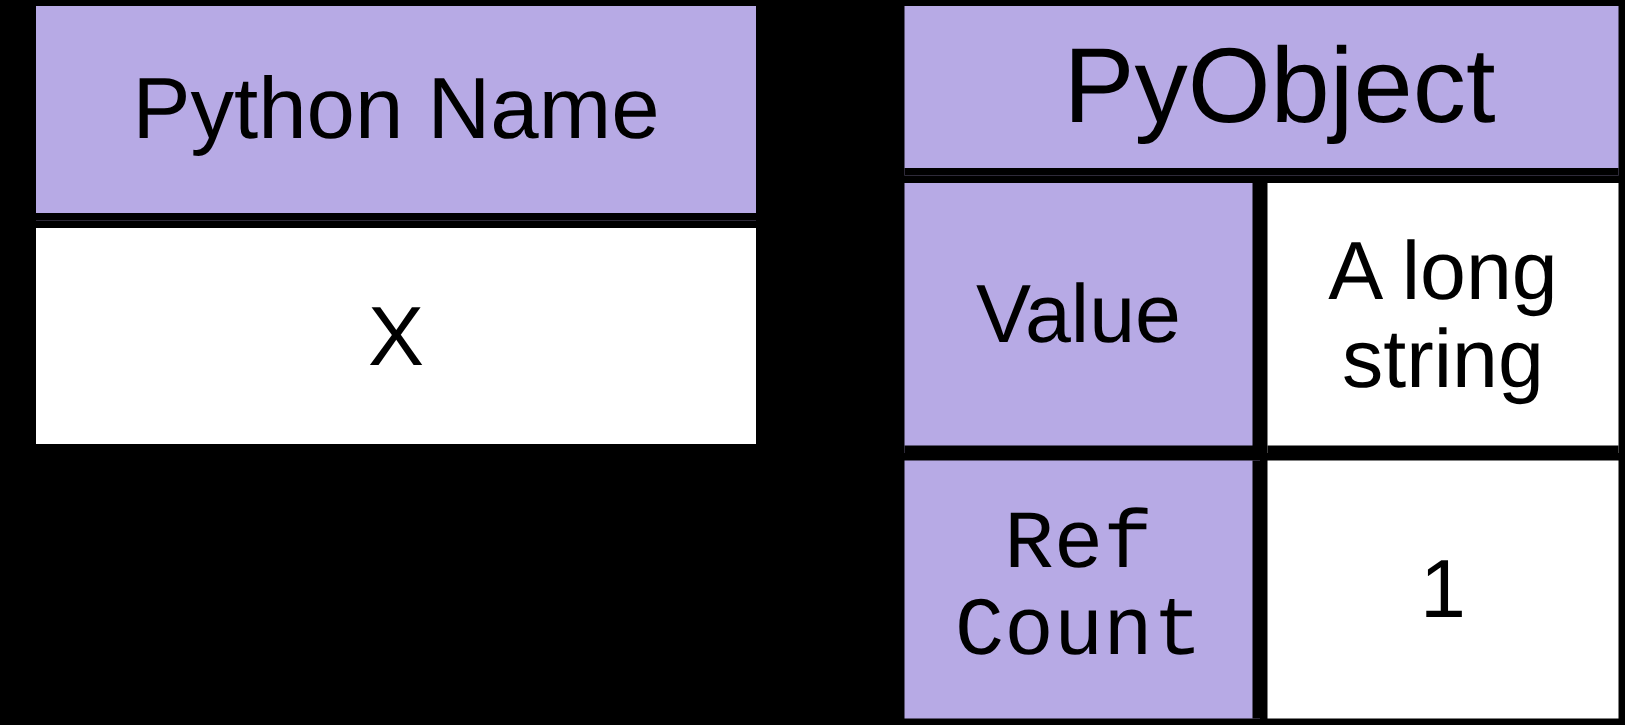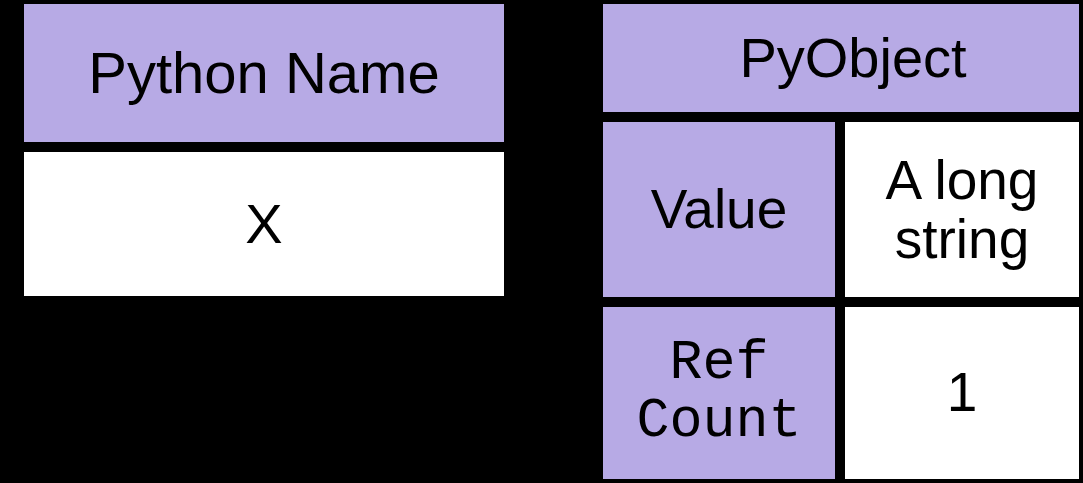--- a/index.html
+++ b/index.html
@@ -80,21 +80,21 @@
     top: 0px;
     width: 484px;
     height: 481px;
     border-right-width: 0px;
   }
   #object-header-cell {
     left: 0px;
     top: 0px;
     width: 476px;
     height: 113px;
-    font-size: 56px;
+    font-size: 71px;
     border-bottom: 5px solid #000000;
     padding-left: 24px;
   }
   #value-label-cell {
     left: 0px;
     top: 118px;
     width: 237px;
     height: 180px;
     font-size: 55px;
     border-bottom: 5px solid #000000;

